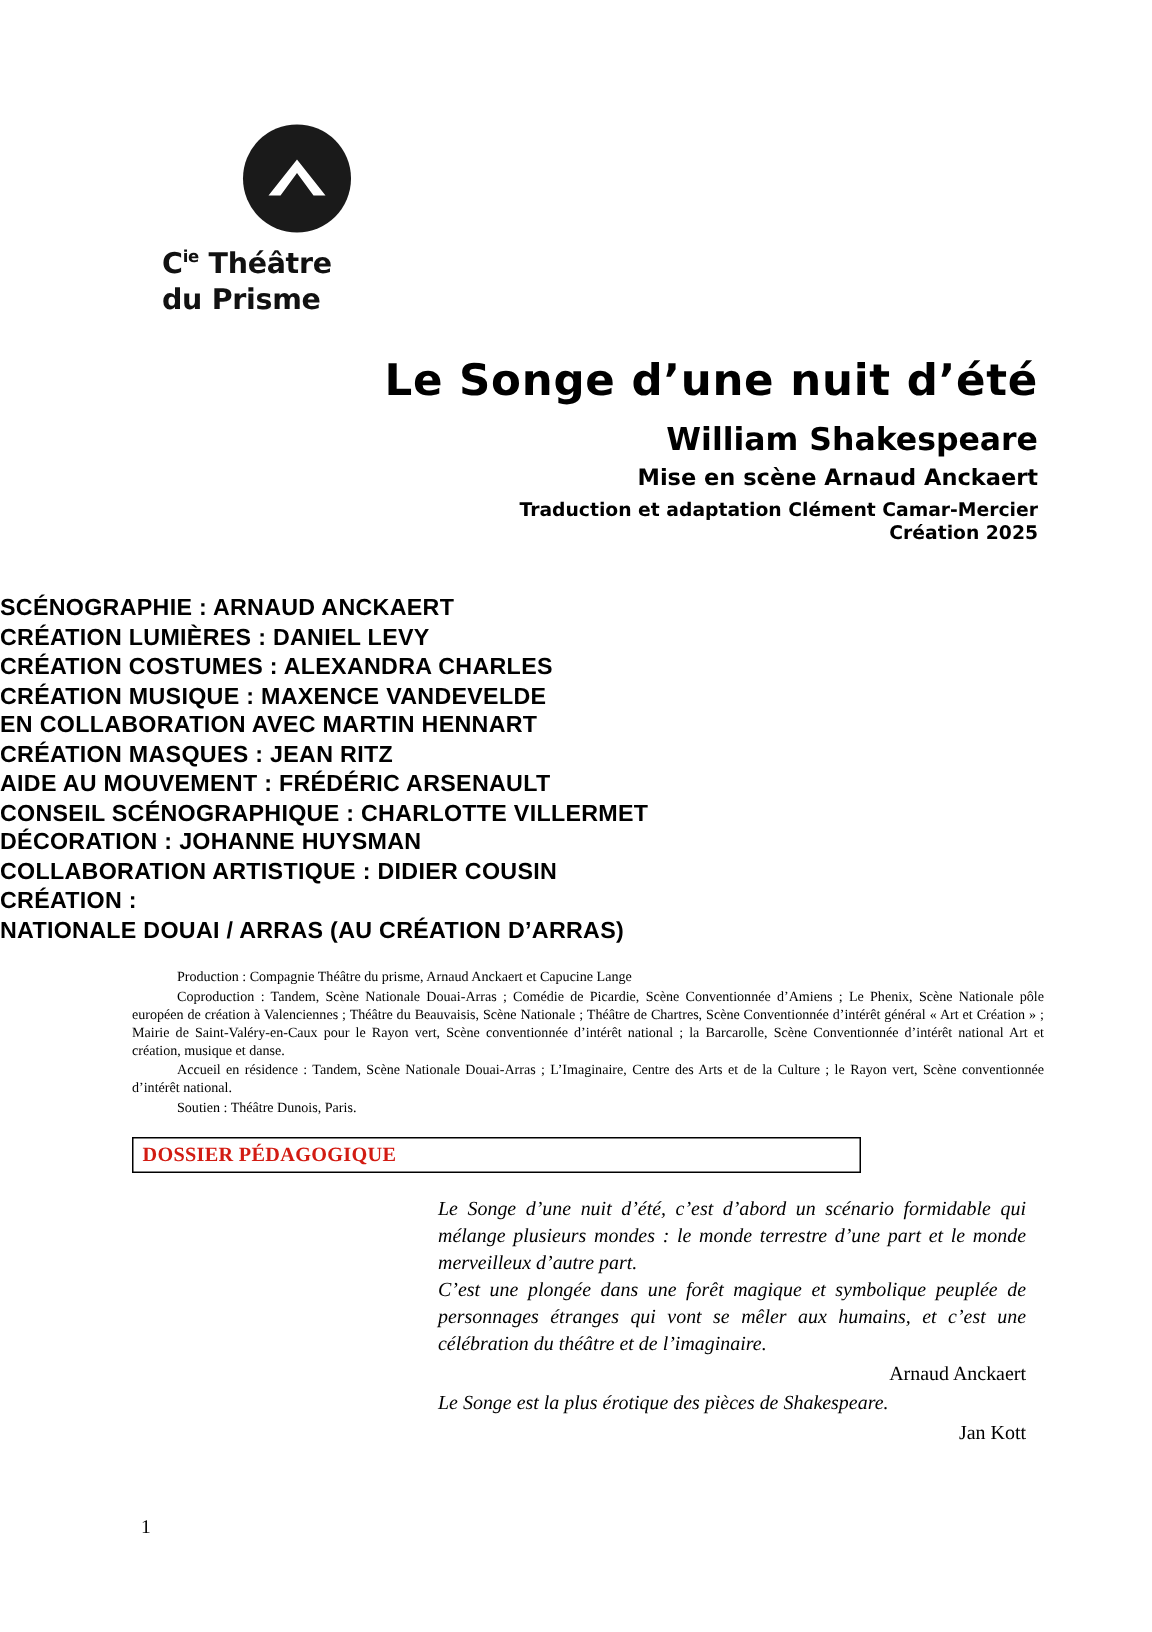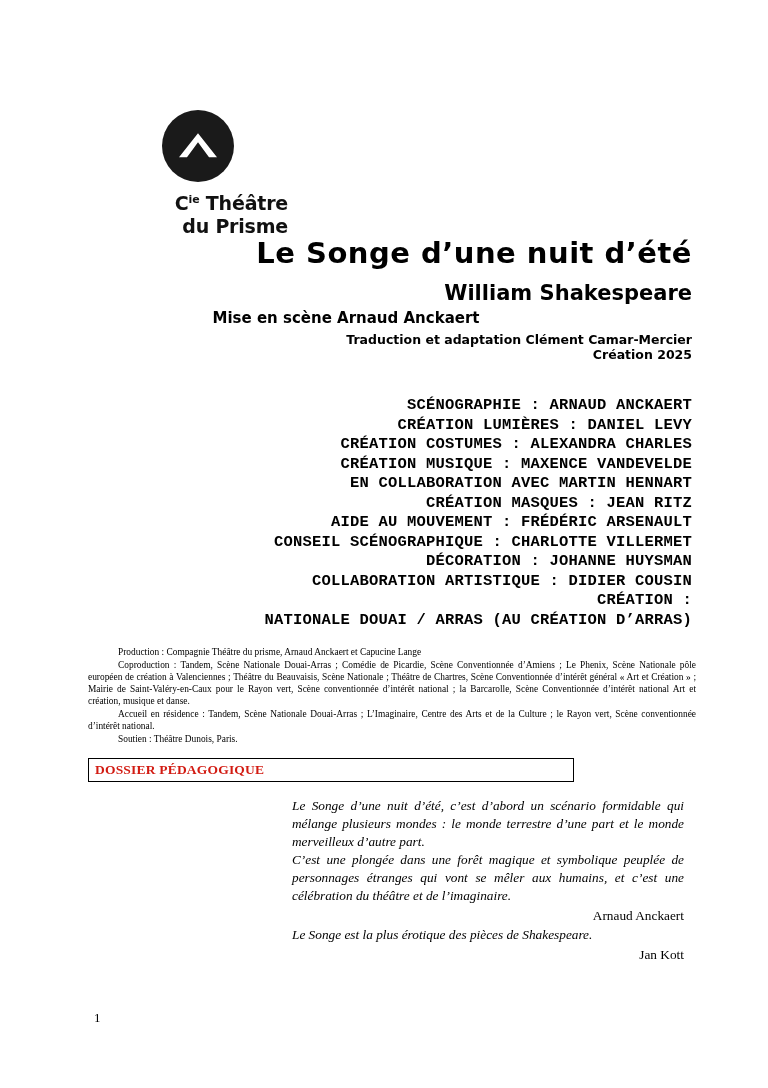--- a/index.html
+++ b/index.html
@@ -20,23 +20,23 @@
     left: 0; top: 0;
     width: 768px;
     height: 1088px;
     background: #ffffff;
   }
 
   
   .logo-block {
     position: absolute;
     left: 108px;
-    top: 110px;
+    top: 83px;
     width: 180px;
-    text-align: right;
+    text-align: left;
   }
   .logo-circle {
     width: 72px;
     height: 72px;
     border-radius: 50%;
     background: #1a1a1a;
     margin: 0 auto;
     position: relative;
   }
   .logo-chevron {
@@ -84,21 +84,20 @@
     font-size: 21px;
     margin-top: 11px;
     color: #000;
   }
   .director {
     font-family: "DejaVu Sans", sans-serif;
     font-weight: bold;
     font-size: 15px;
     margin-top: 4px;
     color: #000;
-    text-align: center;
   }
   .translation {
     font-family: "DejaVu Sans", sans-serif;
     font-weight: bold;
     font-size: 12.5px;
     margin-top: 5px;
     color: #000;
   }
   .creation-year {
     font-family: "DejaVu Sans", sans-serif;
@@ -108,22 +107,22 @@
   }
 
   
   .credits {
     position: absolute;
     left: 0;
     top: 396px;
     width: 730px;
     padding-right: 38px;
     box-sizing: border-box;
-    text-align: right;
-    font-family: Liberation Mono, monospace;
+    text-align: left;
+    font-family: Liberation Sans, sans-serif;
     font-weight: bold;
     font-size: 15.5px;
     line-height: 1.26;
     letter-spacing: 0.2px;
   }
   .credits div { white-space: nowrap; }
 
   
   .prod-block {
     position: absolute;

